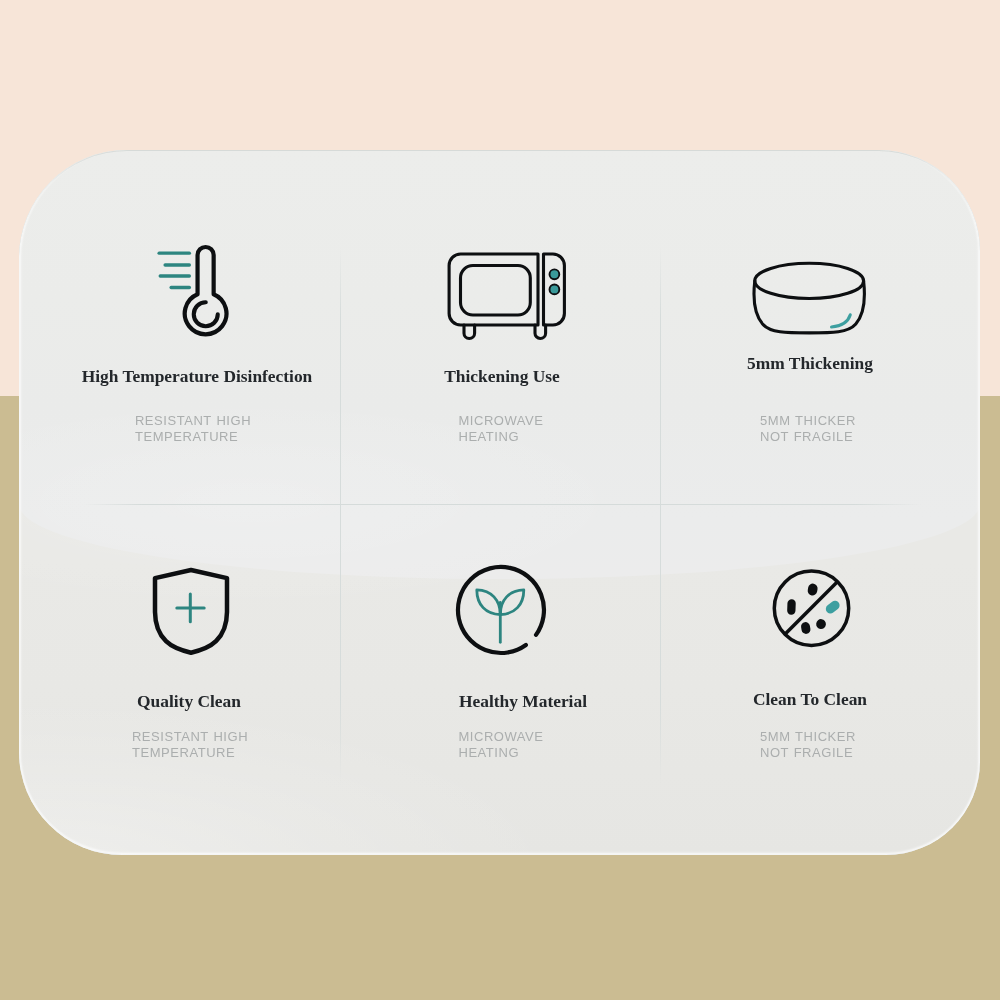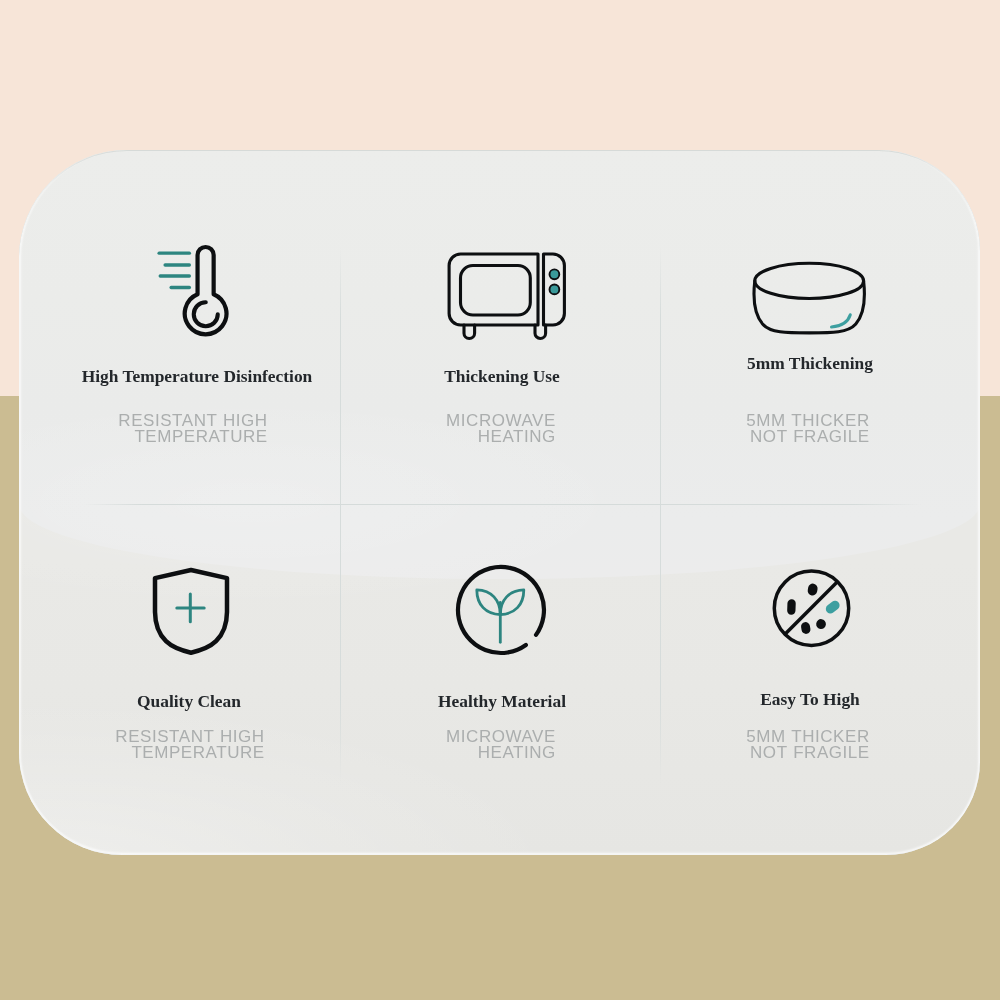--- a/index.html
+++ b/index.html
@@ -36,22 +36,22 @@
   .v2{left:641px;top:97px;width:1px;height:538px;
       background:linear-gradient(180deg,rgba(218,224,223,0) 0%,rgba(214,220,219,1) 13%,rgba(214,220,219,1) 84%,rgba(218,224,223,0) 100%);}
   .h1{left:64px;top:354px;width:839px;height:1px;
       background:linear-gradient(90deg,rgba(218,224,223,0) 0%,rgba(213,219,218,1) 7%,rgba(213,219,218,1) 92%,rgba(218,224,223,0) 100%);}
 
   .cell{position:absolute;}
   .ico{position:absolute;}
   .title{position:absolute;text-align:left;font-family:"Liberation Serif",serif;
          font-size:17.4px;font-weight:700;color:#23272b;white-space:nowrap;
          transform:translateX(-50%) translateZ(0);}
-  .sub{position:absolute;text-align:right;font-family:"Liberation Sans",sans-serif;
-       font-size:17px;color:#abaeae;letter-spacing:.55px;word-spacing:0.6px;line-height:15.6px;
+  .sub{position:absolute;text-align:left;font-family:"Liberation Sans",sans-serif;
+       font-size:13px;color:#abaeae;letter-spacing:.55px;word-spacing:0.6px;line-height:15.6px;
        transform:translateX(-50%) translateZ(0);white-space:nowrap;font-weight:400;}
 </style>
 </head>
 <body>
 
 <div id="stage">
   <div class="bg-top"></div>
   <div class="bg-bot"></div>
 
   <div class="card">
@@ -135,40 +135,40 @@
 
   <div class="cell">
     <svg class="ico" style="left:453px;top:562px" width="96" height="96" viewBox="0 0 96 96">
       <path d="M72.9 83.0 A43 43 0 1 1 83.0 72.9" fill="none" stroke="#0d0f11" stroke-width="4.2" stroke-linecap="round"></path>
       <g fill="none" stroke="#2d8580" stroke-width="2.8" stroke-linecap="round" stroke-linejoin="round">
         <path d="M47.3 40.5 V80.3"></path>
         <path d="M23.8 27.9 C38.4 28.4 47.2 37.8 47.3 52.6 C32.7 52.1 23.9 42.7 23.8 27.9 Z"></path>
         <path d="M70.8 27.9 C56.2 28.4 47.4 37.8 47.3 52.6 C61.9 52.1 70.7 42.7 70.8 27.9 Z"></path>
       </g>
     </svg>
-    <div class="title" style="left:502px;top:691px">Healthy Material</div>
+    <div class="title" style="left:523px;top:691px">Healthy Material</div>
     <div class="sub" style="left:501px;top:729px">
       <div>MICROWAVE</div>
       <div>HEATING</div>
     </div>
   </div>
 
   <div class="cell">
     <svg class="ico" style="left:770px;top:567px" width="86" height="86" viewBox="0 0 86 86">
       <g fill="none" stroke="#0d0f11" stroke-width="3.5" stroke-linecap="butt">
         <circle cx="41.5" cy="41.3" r="37.2"></circle>
         <line x1="14.2" y1="67.9" x2="66.9" y2="15.2"></line>
       </g>
       <g fill="#0d0f11">
         <rect x="37.9" y="16.6" width="9.5" height="11.9" rx="4.75" transform="rotate(10 42.65 22.55)"></rect>
         <rect x="17.3" y="32.3" width="8.3" height="15.5" rx="4.15" transform="rotate(2 21.45 40.05)"></rect>
         <rect x="31.3" y="55.1" width="8.9" height="11.8" rx="4.45" transform="rotate(-10 35.75 61)"></rect>
         <rect x="46.2" y="52.1" width="9.7" height="10" rx="4.85" transform="rotate(6 51.05 57.1)"></rect>
       </g>
       <rect x="55.2" y="35.6" width="15" height="9.2" rx="4.6" fill="#3d9fa0" transform="rotate(-38 62.7 40.2)"></rect>
     </svg>
-    <div class="title" style="left:810px;top:689px">Easy To High</div>
+    <div class="title" style="left:810px;top:689px">Clean To Clean</div>
     <div class="sub" style="left:808px;top:729px">
       <div>5MM THICKER</div>
       <div>NOT FRAGILE</div>
     </div>
   </div>
 </div>
 
 </body></html>

